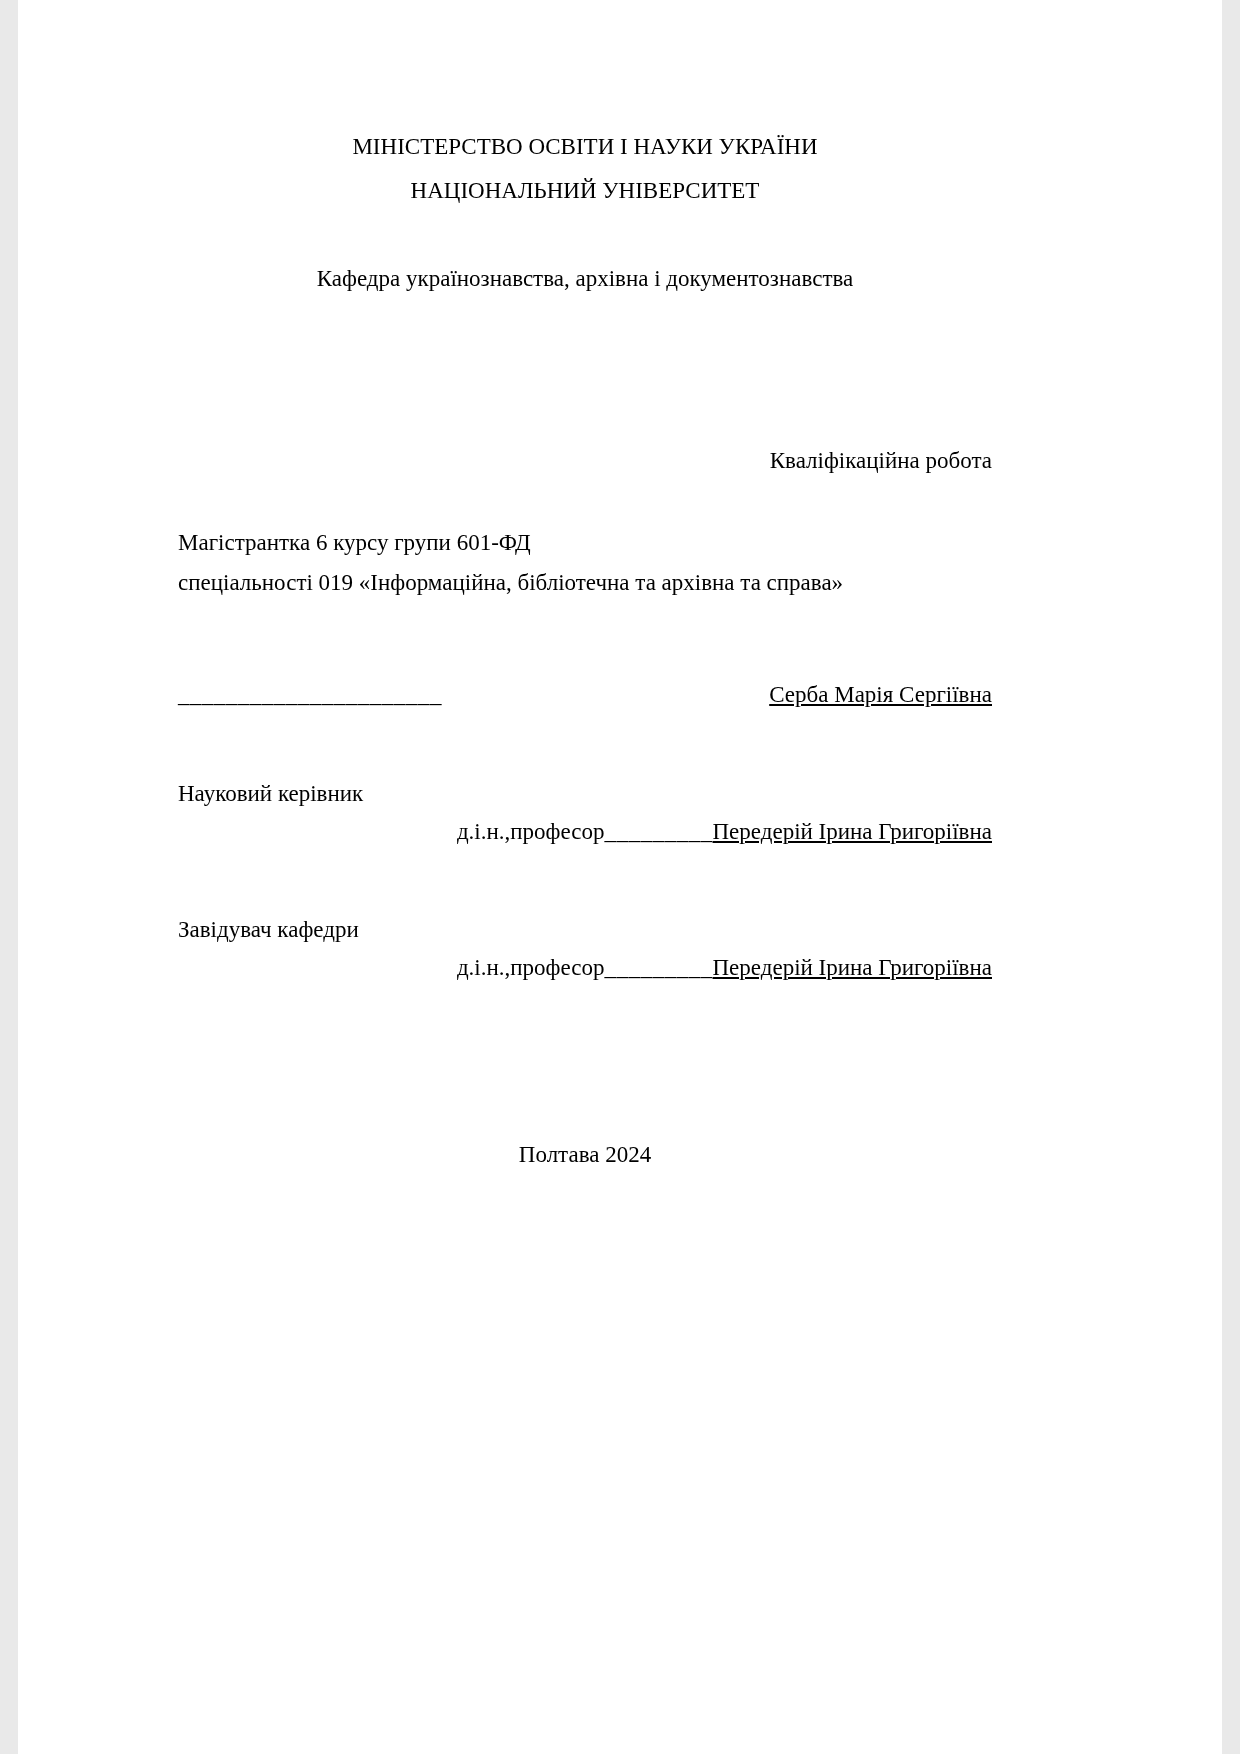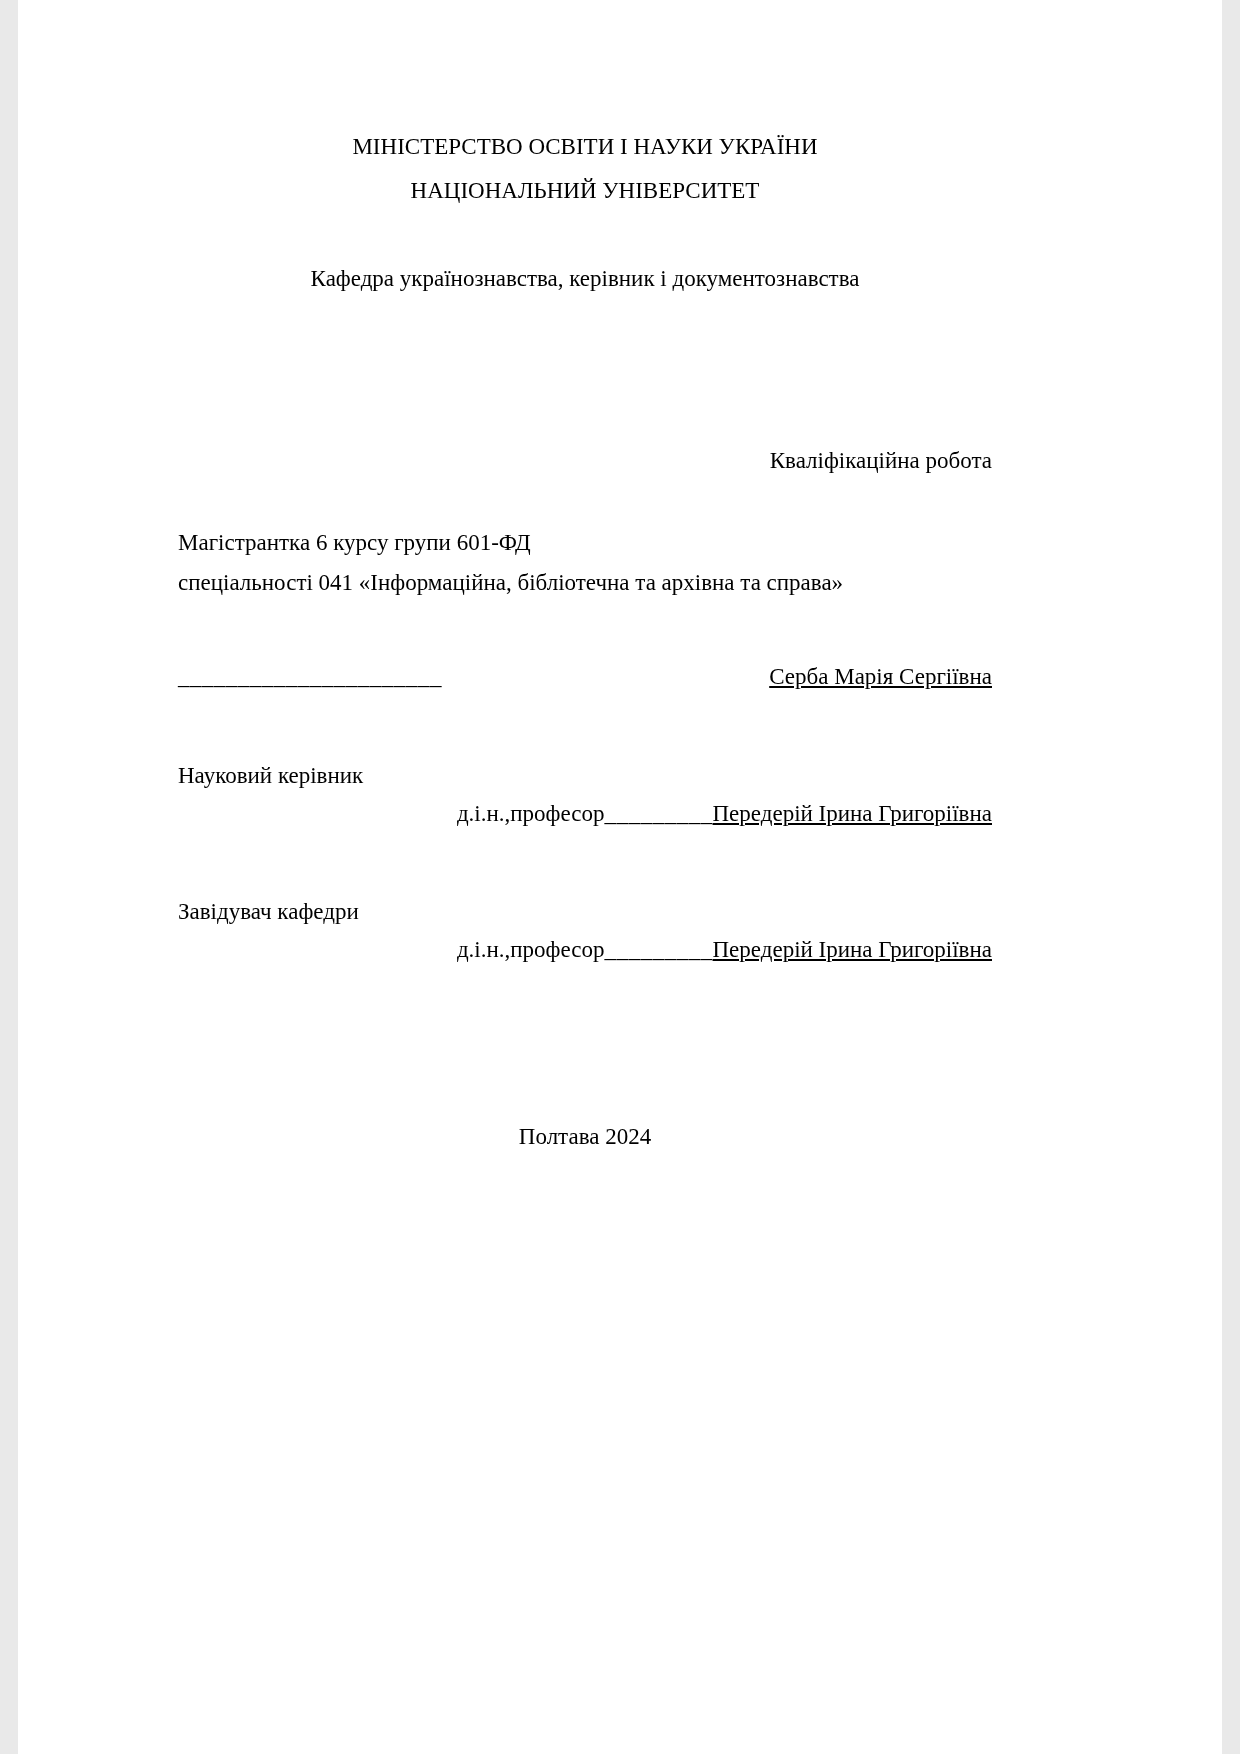--- a/index.html
+++ b/index.html
@@ -26,21 +26,21 @@
   .work-title {
     margin-top: 44px;
     text-align: justify;
     text-align-last: center;
     line-height: 45px;
   }
   .student-block { margin-top: 40px; line-height: 40px; }
   .sig-row {
     display: flex;
     justify-content: space-between;
-    margin-top: 54px;
+    margin-top: 72px;
     line-height: 40px;
   }
   .person-block { margin-top: 60px; line-height: 38px; }
   .person-row {
     display: flex;
     justify-content: flex-end;
     align-items: flex-end;
   }
   .underlined { text-decoration: underline; }
   .blank-line { white-space: pre; letter-spacing: 0.5px; }
@@ -49,28 +49,28 @@
 </head>
 <body>
 
 <div class="page">
 
   <div class="centered header-line">МІНІСТЕРСТВО ОСВІТИ І НАУКИ УКРАЇНИ</div>
 
   <div class="centered header-line">НАЦІОНАЛЬНИЙ УНІВЕРСИТЕТ</div>
 
 
-  <div class="centered department-line">Кафедра українознавства, керівник і документознавства</div>
+  <div class="centered department-line">Кафедра українознавства, архівна і документознавства</div>
 
   <div class="centered work-type">Кваліфікаційна робота</div>
 
 
   <div class="student-block">
     <div>Магістрантка 6 курсу групи 601-ФД</div>
-    <div>спеціальності 041 «Інформаційна, бібліотечна та архівна та справа»</div>
+    <div>спеціальності 019 «Інформаційна, бібліотечна та архівна та справа»</div>
   </div>
 
   <div class="sig-row">
     <span class="blank-line">______________________</span>
     <span class="underlined">Серба Марія Сергіївна</span>
   </div>
 
   <div class="person-block">
     <div>Науковий керівник</div>
     <div class="person-row">

